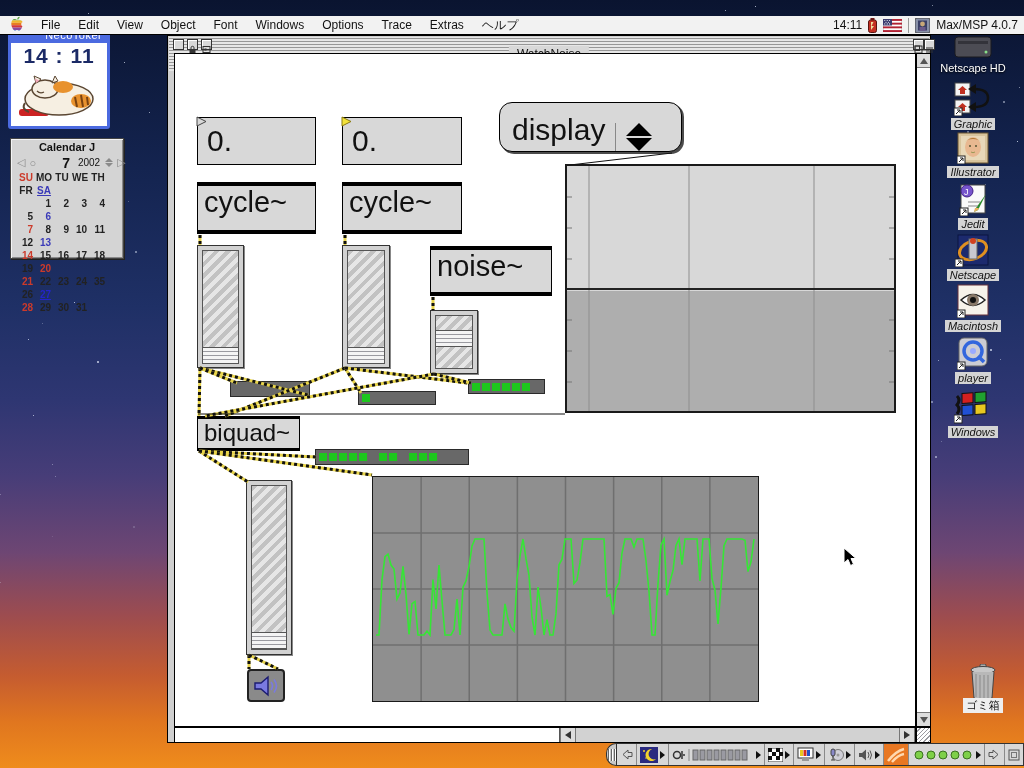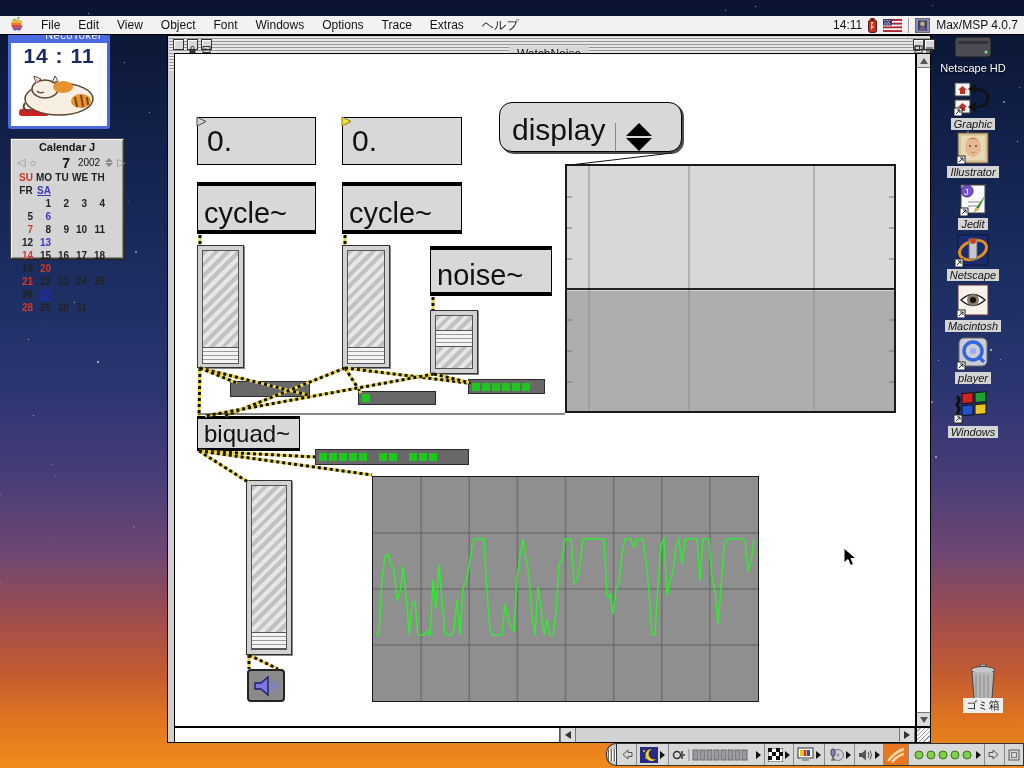--- a/index.html
+++ b/index.html
@@ -53,21 +53,21 @@
   .sb-btn{width:16px;height:100%;background:#ddd;border-right:1px solid #777;border-left:1px solid #777;display:flex;align-items:center;justify-content:center}
   #htrack{flex:1;background:#d2d2d2}
   #growbox{position:absolute;left:748px;top:691px;width:15px;height:16px;border:1px solid #000;background:repeating-linear-gradient(135deg,#fff 0 2px,#9a9aa0 2px 3px)}
   .tri-l{width:0;height:0;border-top:4px solid transparent;border-bottom:4px solid transparent;border-right:6px solid #333}
   .tri-r{width:0;height:0;border-top:4px solid transparent;border-bottom:4px solid transparent;border-left:6px solid #333}
   .tri-u{width:0;height:0;border-left:4px solid transparent;border-right:4px solid transparent;border-bottom:6px solid #555}
   .tri-d{width:0;height:0;border-left:4px solid transparent;border-right:4px solid transparent;border-top:6px solid #555}
   .vs-btn{position:absolute;left:0;width:13px;height:14px;background:#ddd;border-bottom:1px solid #777;display:flex;align-items:center;justify-content:center}
 
   
-  .maxobj{position:absolute;background:#d8d8d8;border:1px solid #000;border-top:4px solid #000;border-bottom:4px solid #000;font-size:29px;color:#111;padding-left:6px;display:flex;align-items:flex-end;overflow:hidden;white-space:nowrap}
+  .maxobj{position:absolute;background:#d8d8d8;border:1px solid #000;border-top:4px solid #000;border-bottom:4px solid #000;font-size:29px;color:#111;padding-left:6px;display:flex;align-items:flex-start;overflow:hidden;white-space:nowrap}
   .numbox{position:absolute;background:#d8d8d8;border:1px solid #000;font-size:30px;color:#111;padding-left:9px;display:flex;align-items:center}
   .numtri{position:absolute;left:-2px;top:-2px}
   .vslider{position:absolute;background:#d2d2d2;border:1px solid #333;box-shadow:1px 1px 0 #888;padding:4px}
   .vslider .track{position:relative;width:100%;height:100%;border:1px solid #555;background:repeating-linear-gradient(135deg,#c2c2c2 0 4px,#e6e6e6 4px 8px)}
   .vslider .thumb{position:absolute;left:-1px;right:-1px;height:17px;background:#f0f0f0;border:1px solid #555;background:repeating-linear-gradient(180deg,#f4f4f4 0 3px,#9a9aa0 3px 4px)}
   .meter{position:absolute;background:#686868;border:1px solid #2a2a2a;display:flex;align-items:center;padding-left:3px}
   .led{display:inline-block;width:8px;height:8px;margin-right:2px}
   .led.on{background:#1dc71d}
   #displaymenu{position:absolute;background:#d8d8d8;border:1px solid #000;border-radius:13px;box-shadow:2px 2px 0 rgba(0,0,0,.7);display:flex;align-items:flex-end}
   #displaymenu .lbl{font-size:30px;color:#111;padding:2px 10px 4px 12px;display:flex;align-items:center}

